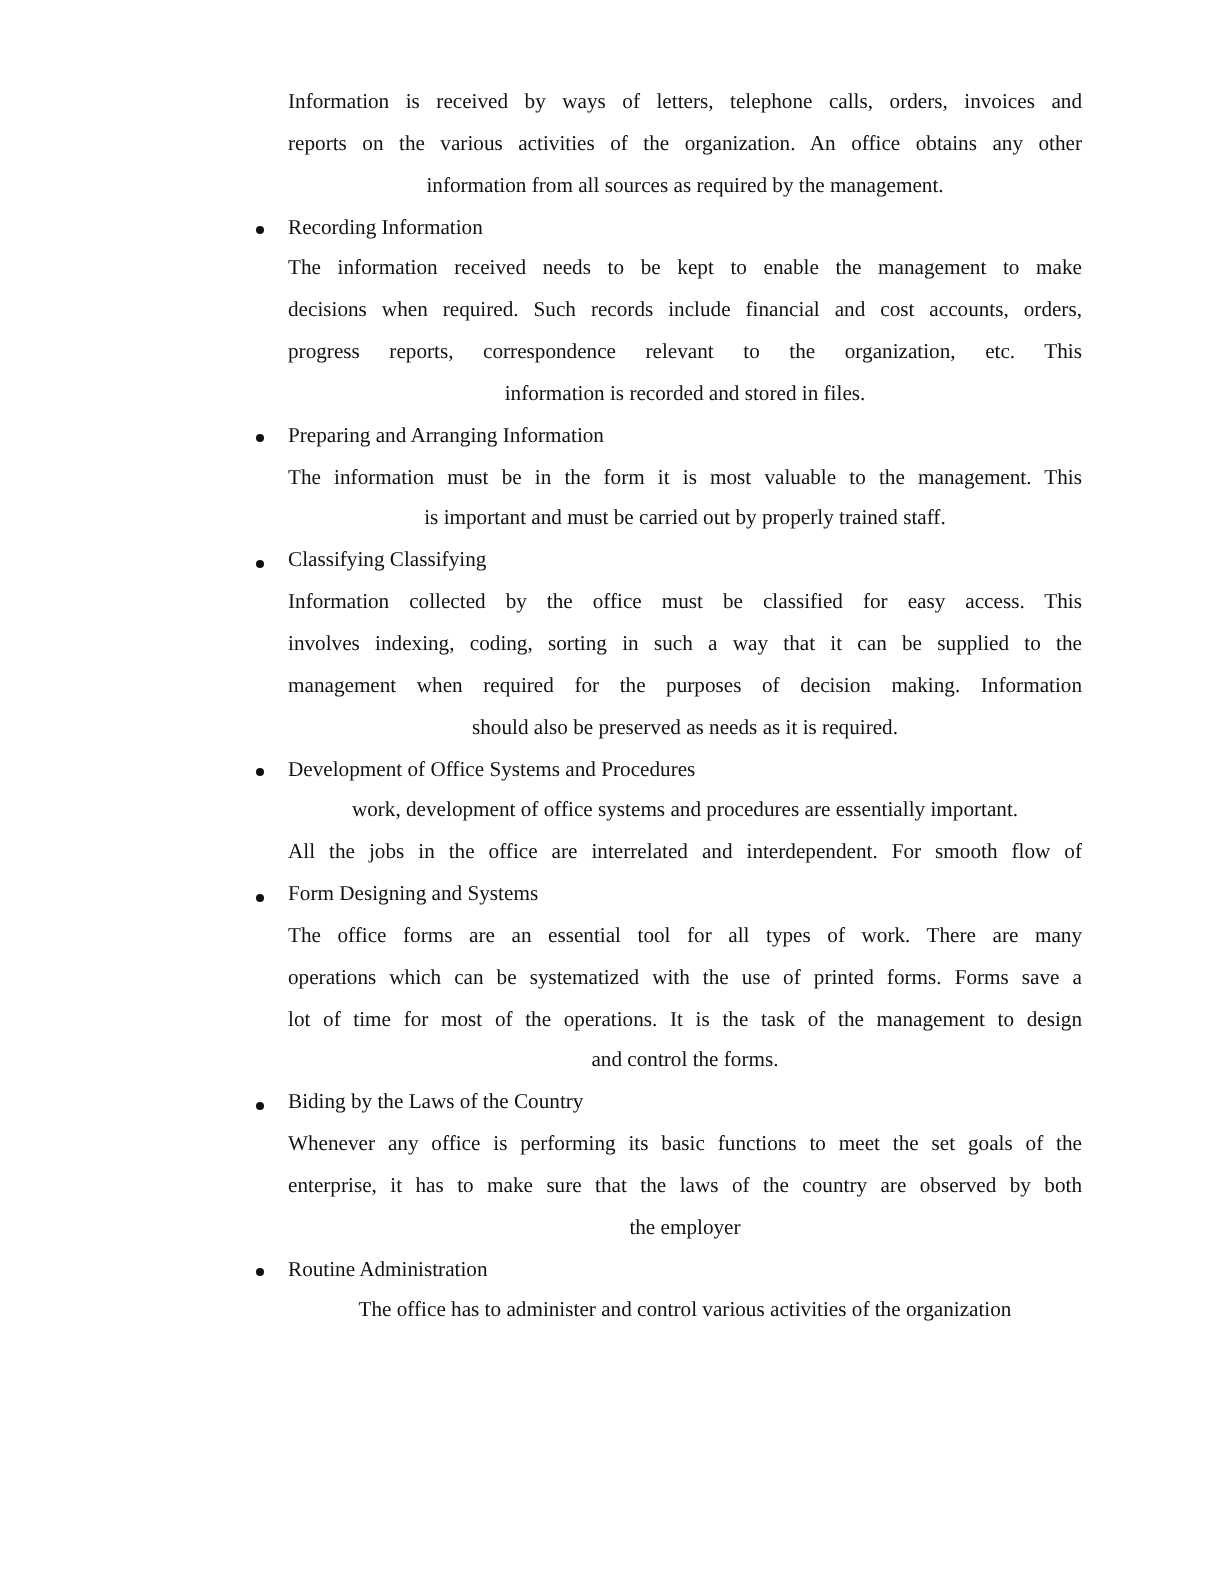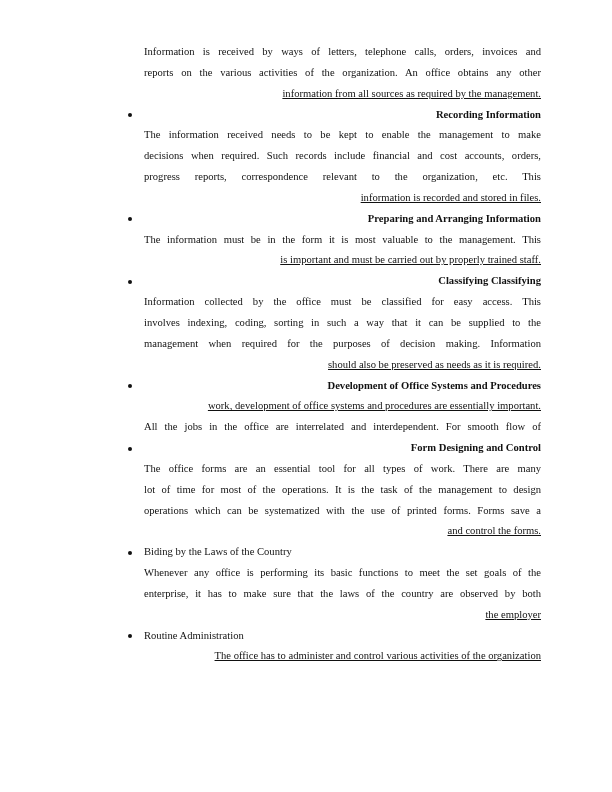--- a/index.html
+++ b/index.html
@@ -4,22 +4,22 @@
 <style>
   html, body { margin: 0; padding: 0; background: #ffffff; }
   body { width: 612px; height: 792px; position: relative; overflow: hidden; }
   .page {
     position: absolute; left: 0; top: 0; width: 612px; height: 580px; background: #fff;
     font-family: "Liberation Serif", serif; font-size: 10.6px; color: #111;
   }
   .content { position: absolute; left: 144px; top: 42px; width: 397px; }
   .line { height: 20.85px; line-height: 20.85px; white-space: nowrap; position: relative; }
   .just { text-align: justify; text-align-last: justify; white-space: normal; overflow: hidden; }
-  .last { text-align: right; text-decoration: underline; }
-  .head { font-weight: bold; text-align: right; }
+  .last { text-align: center; }
+  .head { font-weight: normal; }
   .bullet {
     position: absolute; left: -16px; top: 8.5px; width: 4px; height: 4px; border-radius: 50%; background: #111;
   }
 </style>
 </head>
 <body>
 
 <div class="page">
   <div class="content">
 
@@ -65,25 +65,25 @@
         <span class="bullet"></span>
         <span>Development of Office Systems and Procedures</span>
       </div>
       <div class="line last">work, development of office systems and procedures are essentially important.</div>
       <div class="line just">All the jobs in the office are interrelated and interdependent. For smooth flow of</div>
     </div>
 
     <div>
       <div class="line head">
         <span class="bullet"></span>
-        <span>Form Designing and Control</span>
+        <span>Form Designing and Systems</span>
       </div>
       <div class="line just">The office forms are an essential tool for all types of work.  There are many</div>
+      <div class="line just">operations which can be systematized with the use of printed forms. Forms save a</div>
       <div class="line just">lot of time for most of the operations.  It is the task of the management to design</div>
-      <div class="line just">operations which can be systematized with the use of printed forms. Forms save a</div>
       <div class="line last">and control the forms.</div>
     </div>
 
     <div>
       <div class="line">
         <span class="bullet"></span>
         <span>Biding by the Laws of the Country</span>
       </div>
       <div class="line just">Whenever any office is performing its basic functions to meet the set goals of the</div>
       <div class="line just">enterprise, it has to make sure that the laws of the country are observed by both</div>

